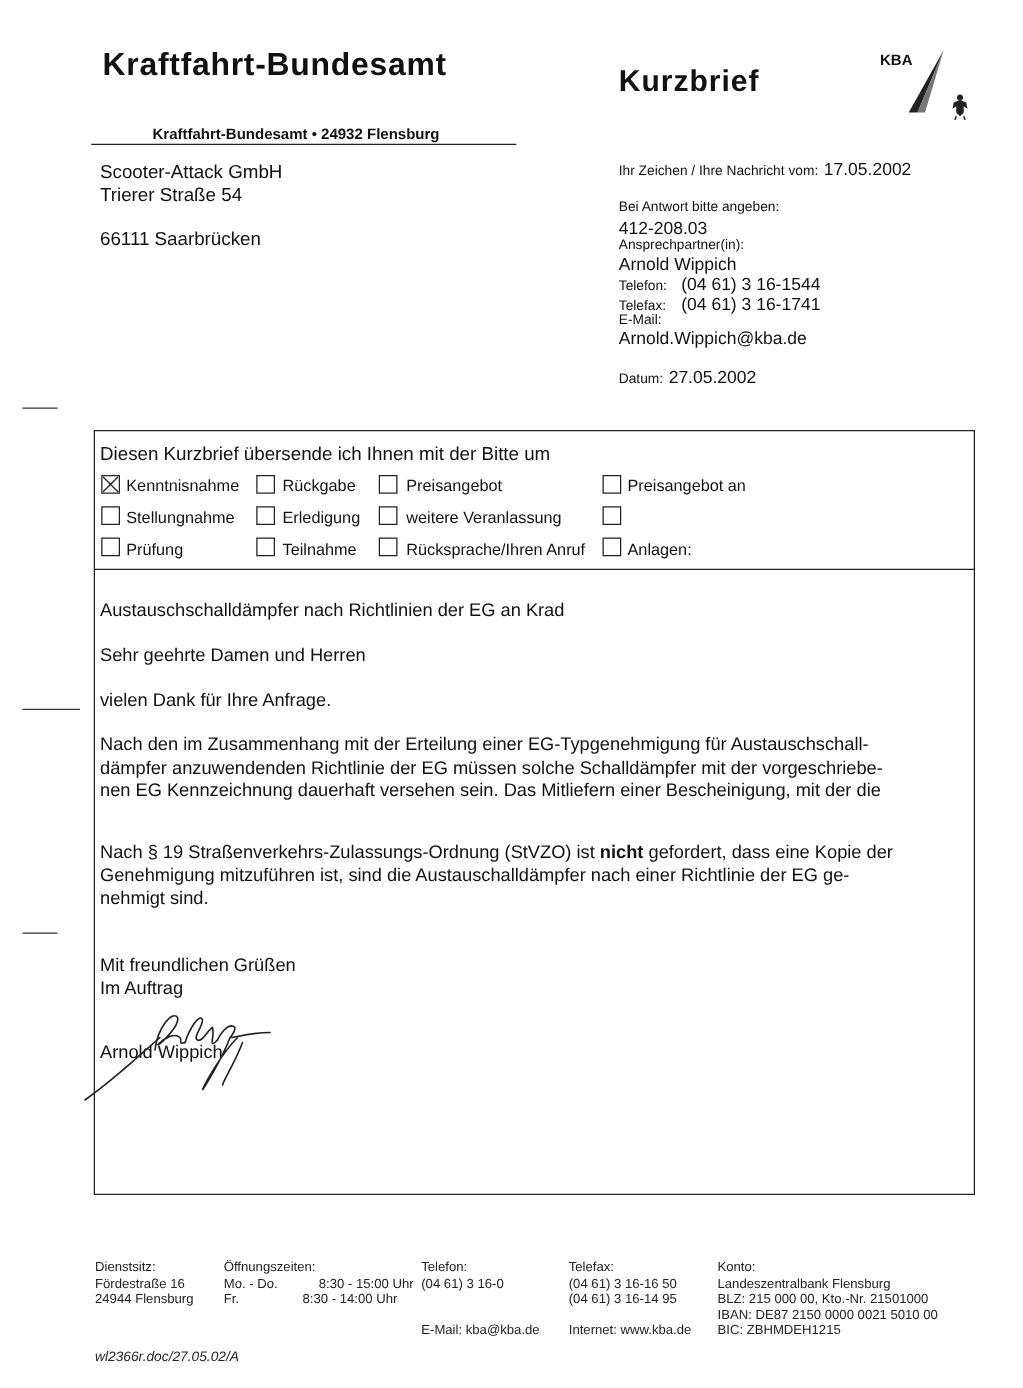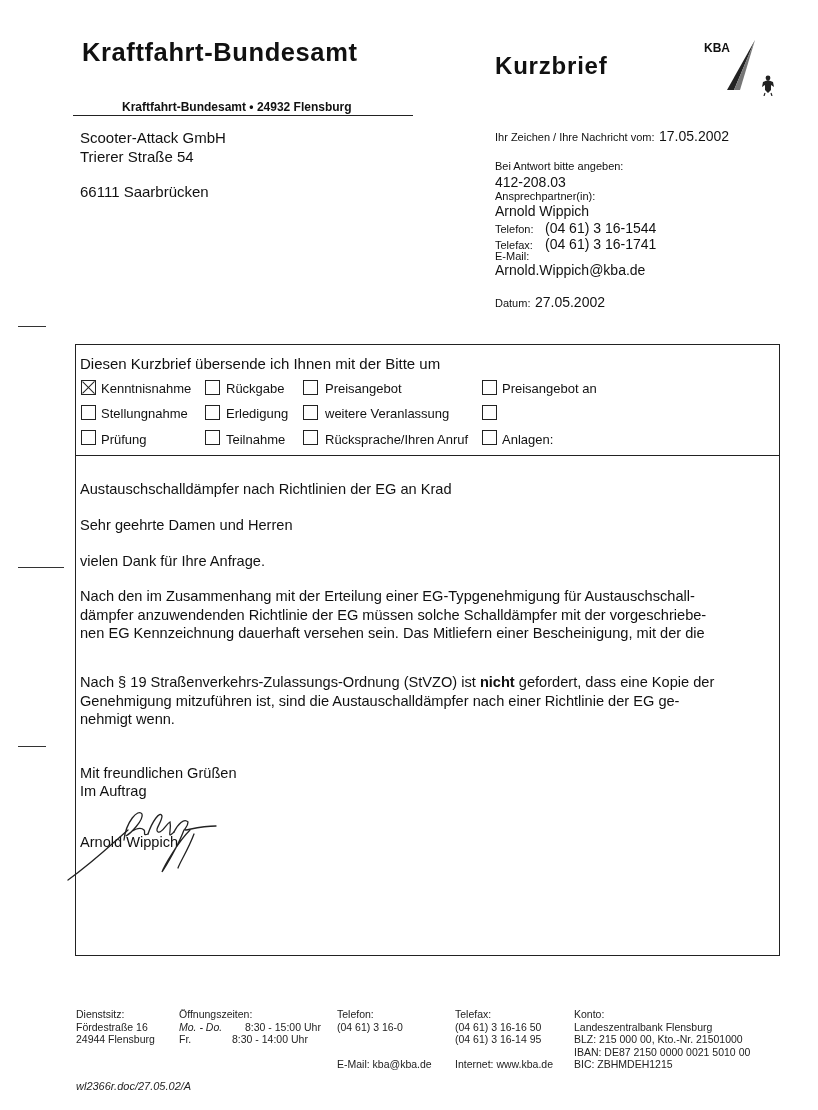--- a/index.html
+++ b/index.html
@@ -155,21 +155,21 @@
 
 <div class="abs para" style="top:587px;">
   <div>Nach den im Zusammenhang mit der Erteilung einer EG-Typgenehmigung für Austauschschall-</div>
   <div>dämpfer anzuwendenden Richtlinie der EG müssen solche Schalldämpfer mit der vorgeschriebe-</div>
   <div>nen EG Kennzeichnung dauerhaft versehen sein. Das Mitliefern einer Bescheinigung, mit der die</div>
 </div>
 
 <div class="abs para" style="top:673px;">
   <div><span>Nach § 19 Straßenverkehrs-Zulassungs-Ordnung (StVZO) ist </span><b>nicht</b><span> gefordert, dass eine Kopie der</span></div>
   <div>Genehmigung mitzuführen ist, sind die Austauschalldämpfer nach einer Richtlinie der EG ge-</div>
-  <div>nehmigt wenn.</div>
+  <div>nehmigt sind.</div>
 </div>
 
 <div class="abs body-text" style="top:764px;">Mit freundlichen Grüßen</div>
 <div class="abs body-text" style="top:782px;">Im Auftrag</div>
 
 <div class="abs sig-name">Arnold Wippich</div>
 <div class="abs signature">
   <svg width="180" height="90" viewBox="0 0 180 90" fill="none" stroke="#222" stroke-width="1.3" stroke-linecap="round">
     <path d="M2 80 C30 60 50 40 62 30"></path>
     <path d="M58 40 C60 22 72 8 76 14 C78 20 64 34 60 36 C66 30 74 26 78 30 C80 32 76 36 82 34"></path>
@@ -182,24 +182,24 @@
 
 <div class="foot-col foot" style="left:76px;">
   <div>Dienstsitz:</div>
   <div>Fördestraße 16</div>
   <div>24944 Flensburg</div>
 </div>
 
 <div class="foot-col foot" style="left:179px;">
   <div>Öffnungszeiten:</div>
   <div class="hours-row">
-    <span style="width:66px;font-style:italic;">Mo. - Do.</span><span>8:30 - 15:00 Uhr</span>
+    <span style="width:76px;">Mo. - Do.</span><span>8:30 - 15:00 Uhr</span>
   </div>
   <div class="hours-row">
-    <span style="width:53px;">Fr.</span><span>8:30 - 14:00 Uhr</span>
+    <span style="width:63px;">Fr.</span><span>8:30 - 14:00 Uhr</span>
   </div>
 </div>
 
 <div class="foot-col foot" style="left:337px;">
   <div>Telefon:</div>
   <div>(04 61) 3 16-0</div>
   <div style="height:25px;"></div>
   <div>E-Mail: kba@kba.de</div>
 </div>
 

